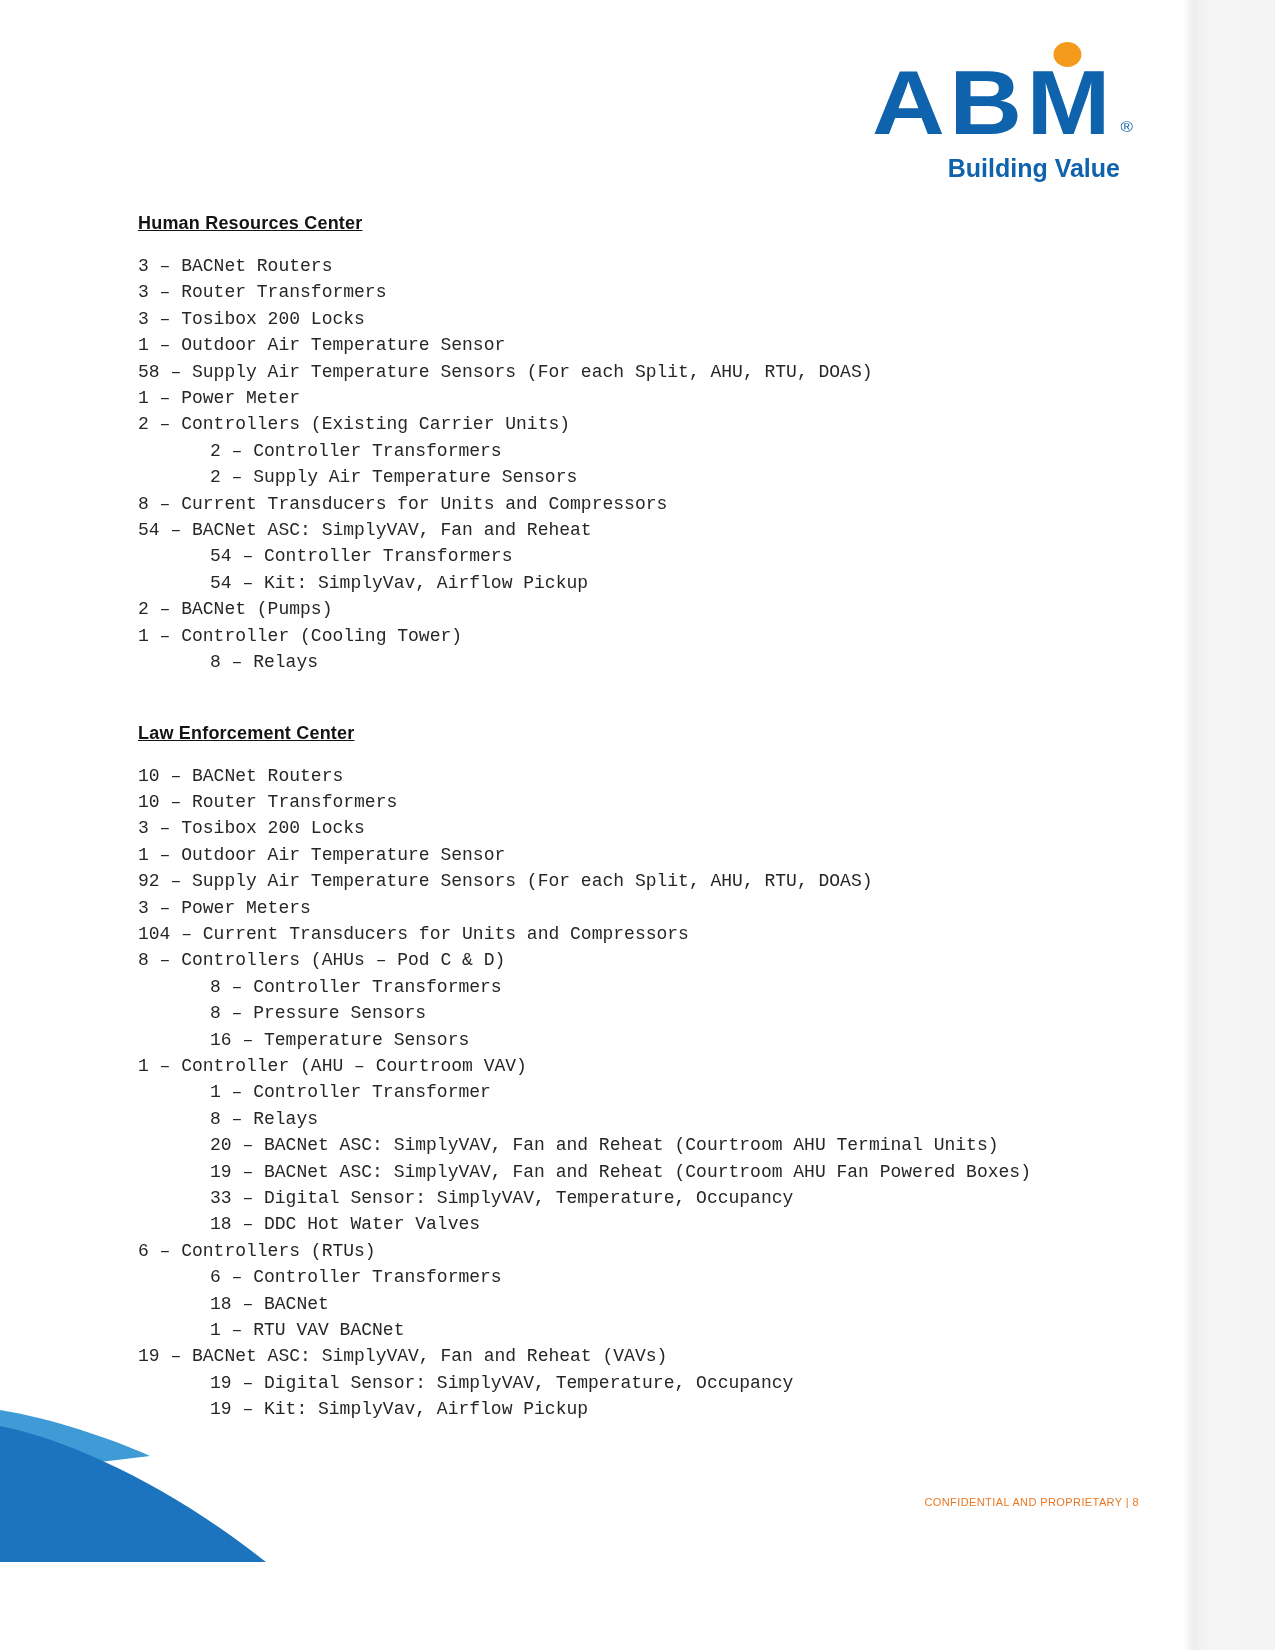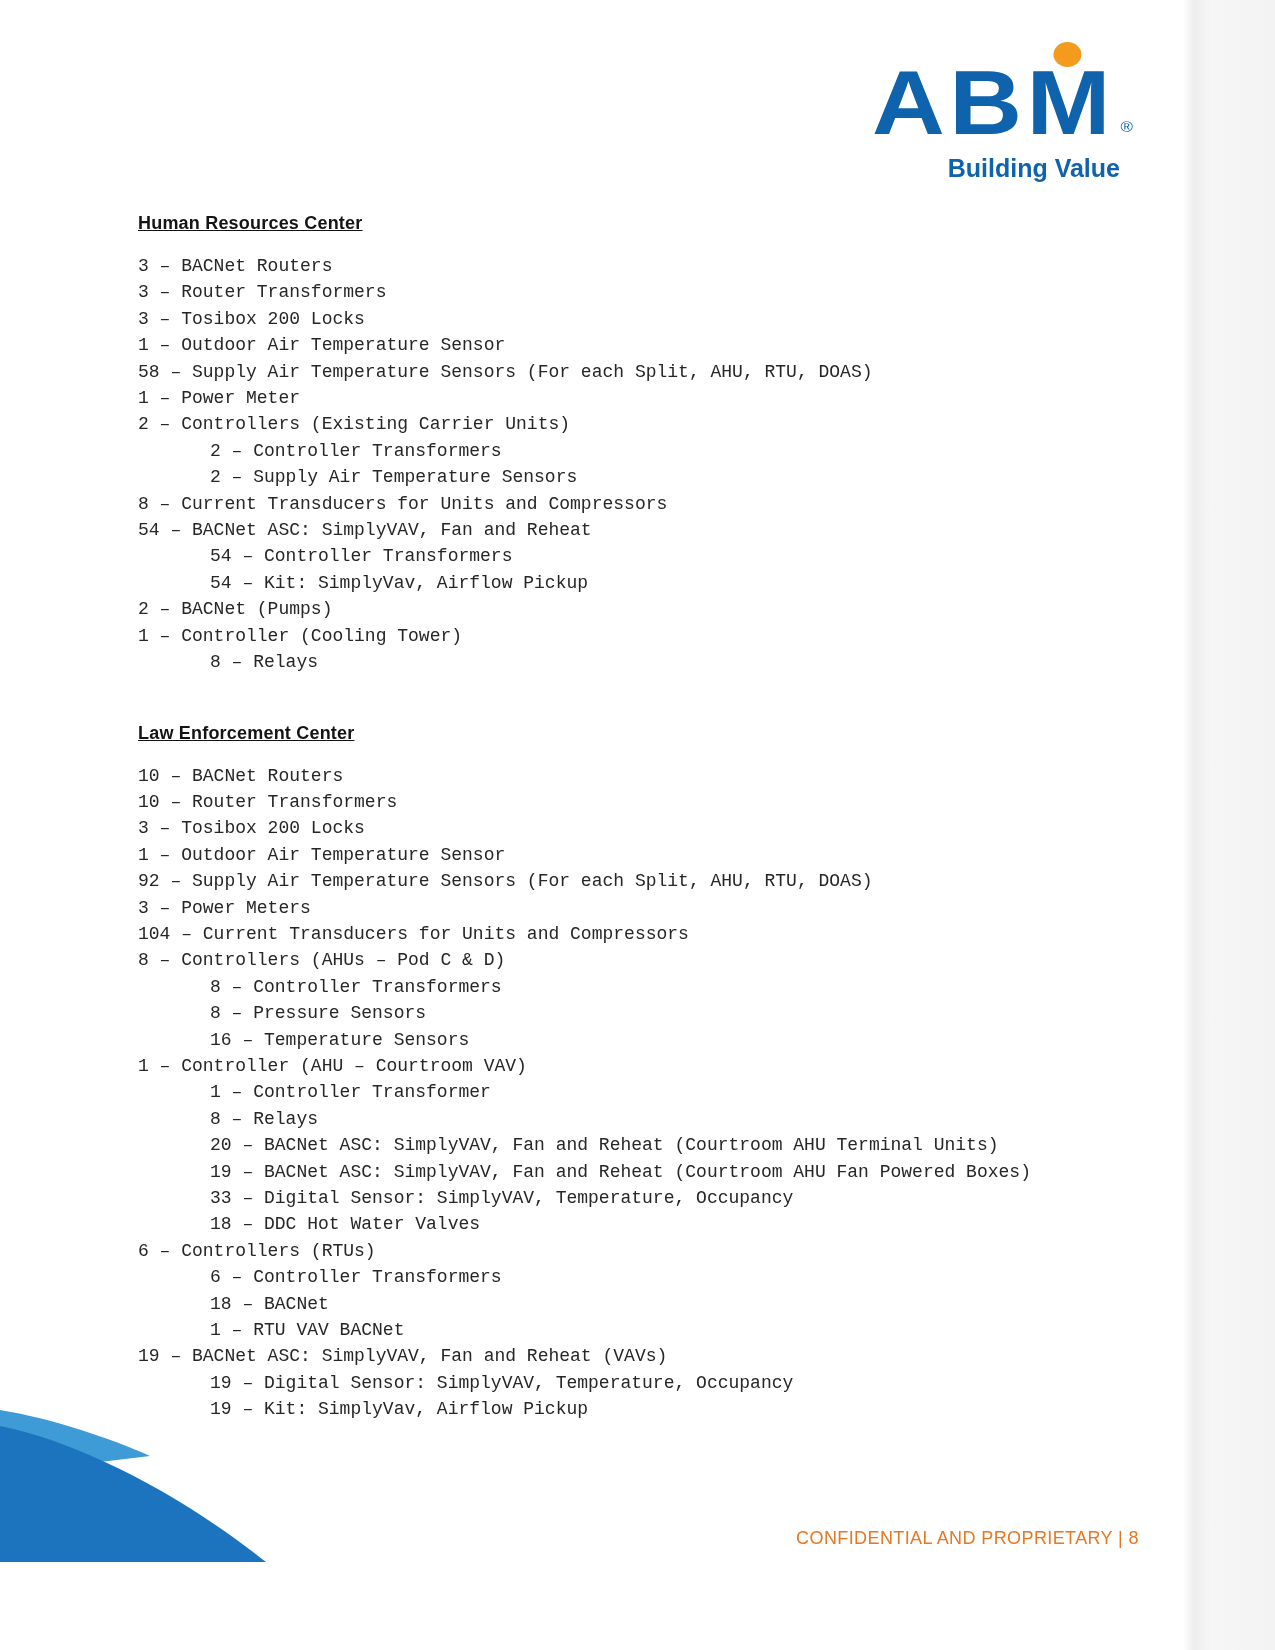--- a/index.html
+++ b/index.html
@@ -83,23 +83,23 @@
     color: #262626;
     white-space: nowrap;
     font-family: Liberation Mono, monospace;
   }
   .indent-0 { margin-left: 0; }
   .indent-1 { margin-left: 72px; }
 
   
   .footer {
     position: absolute;
-    top: 1528px;
+    top: 1496px;
     right: 136px;
-    font-size: 18px;
+    font-size: 11px;
     letter-spacing: 0.4px;
     color: var(--footer_orange, #e87722);
   }
 
   
   .corner { position: absolute; left: 0; top: 1408px; display: block; }
 </style>
 </head>
 <body>
 

